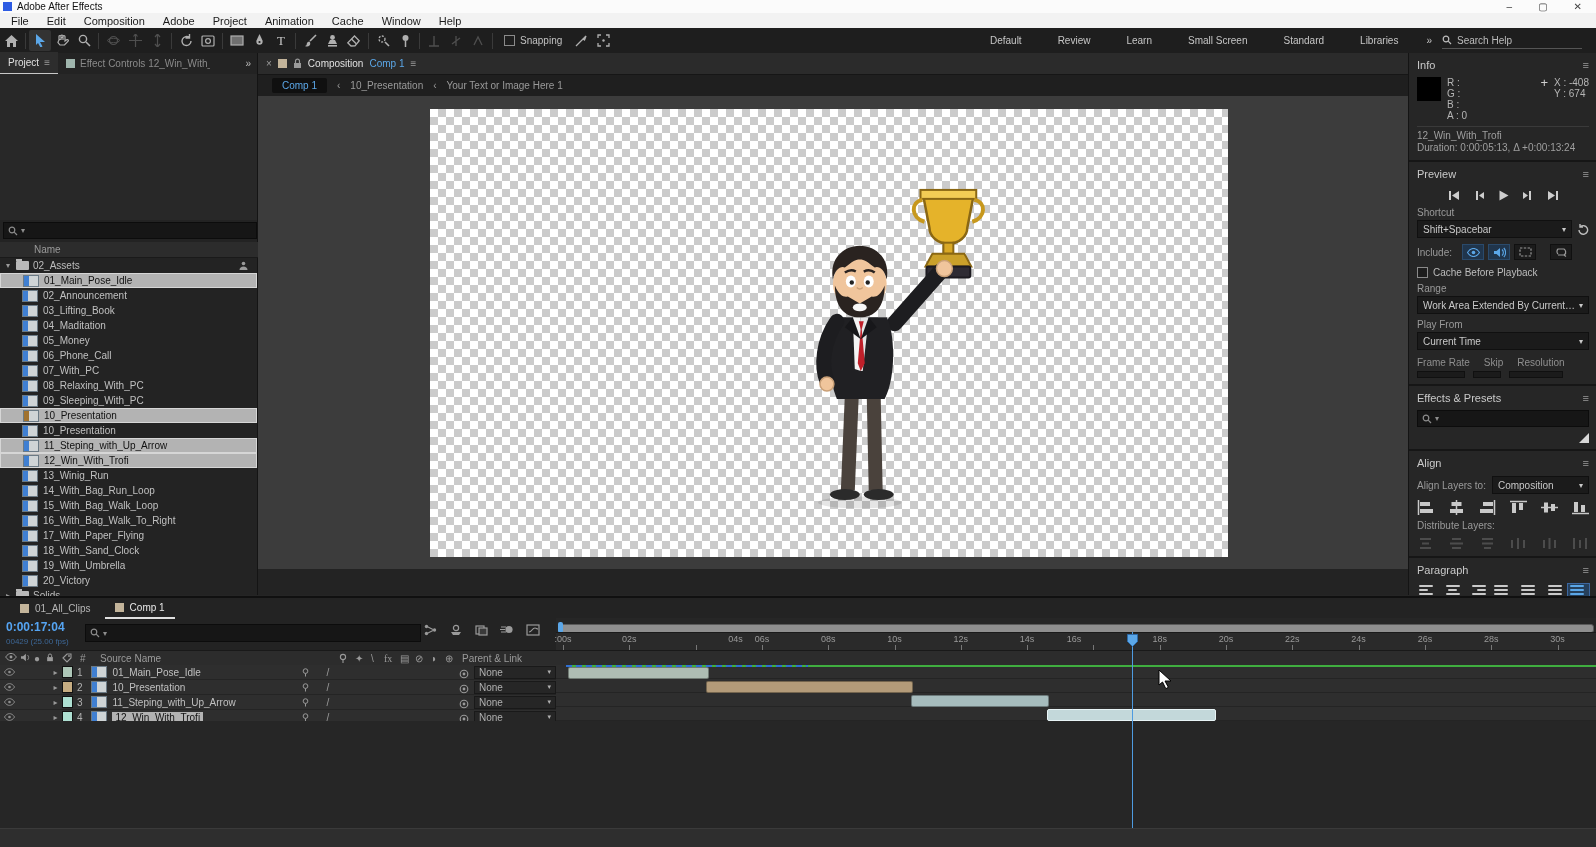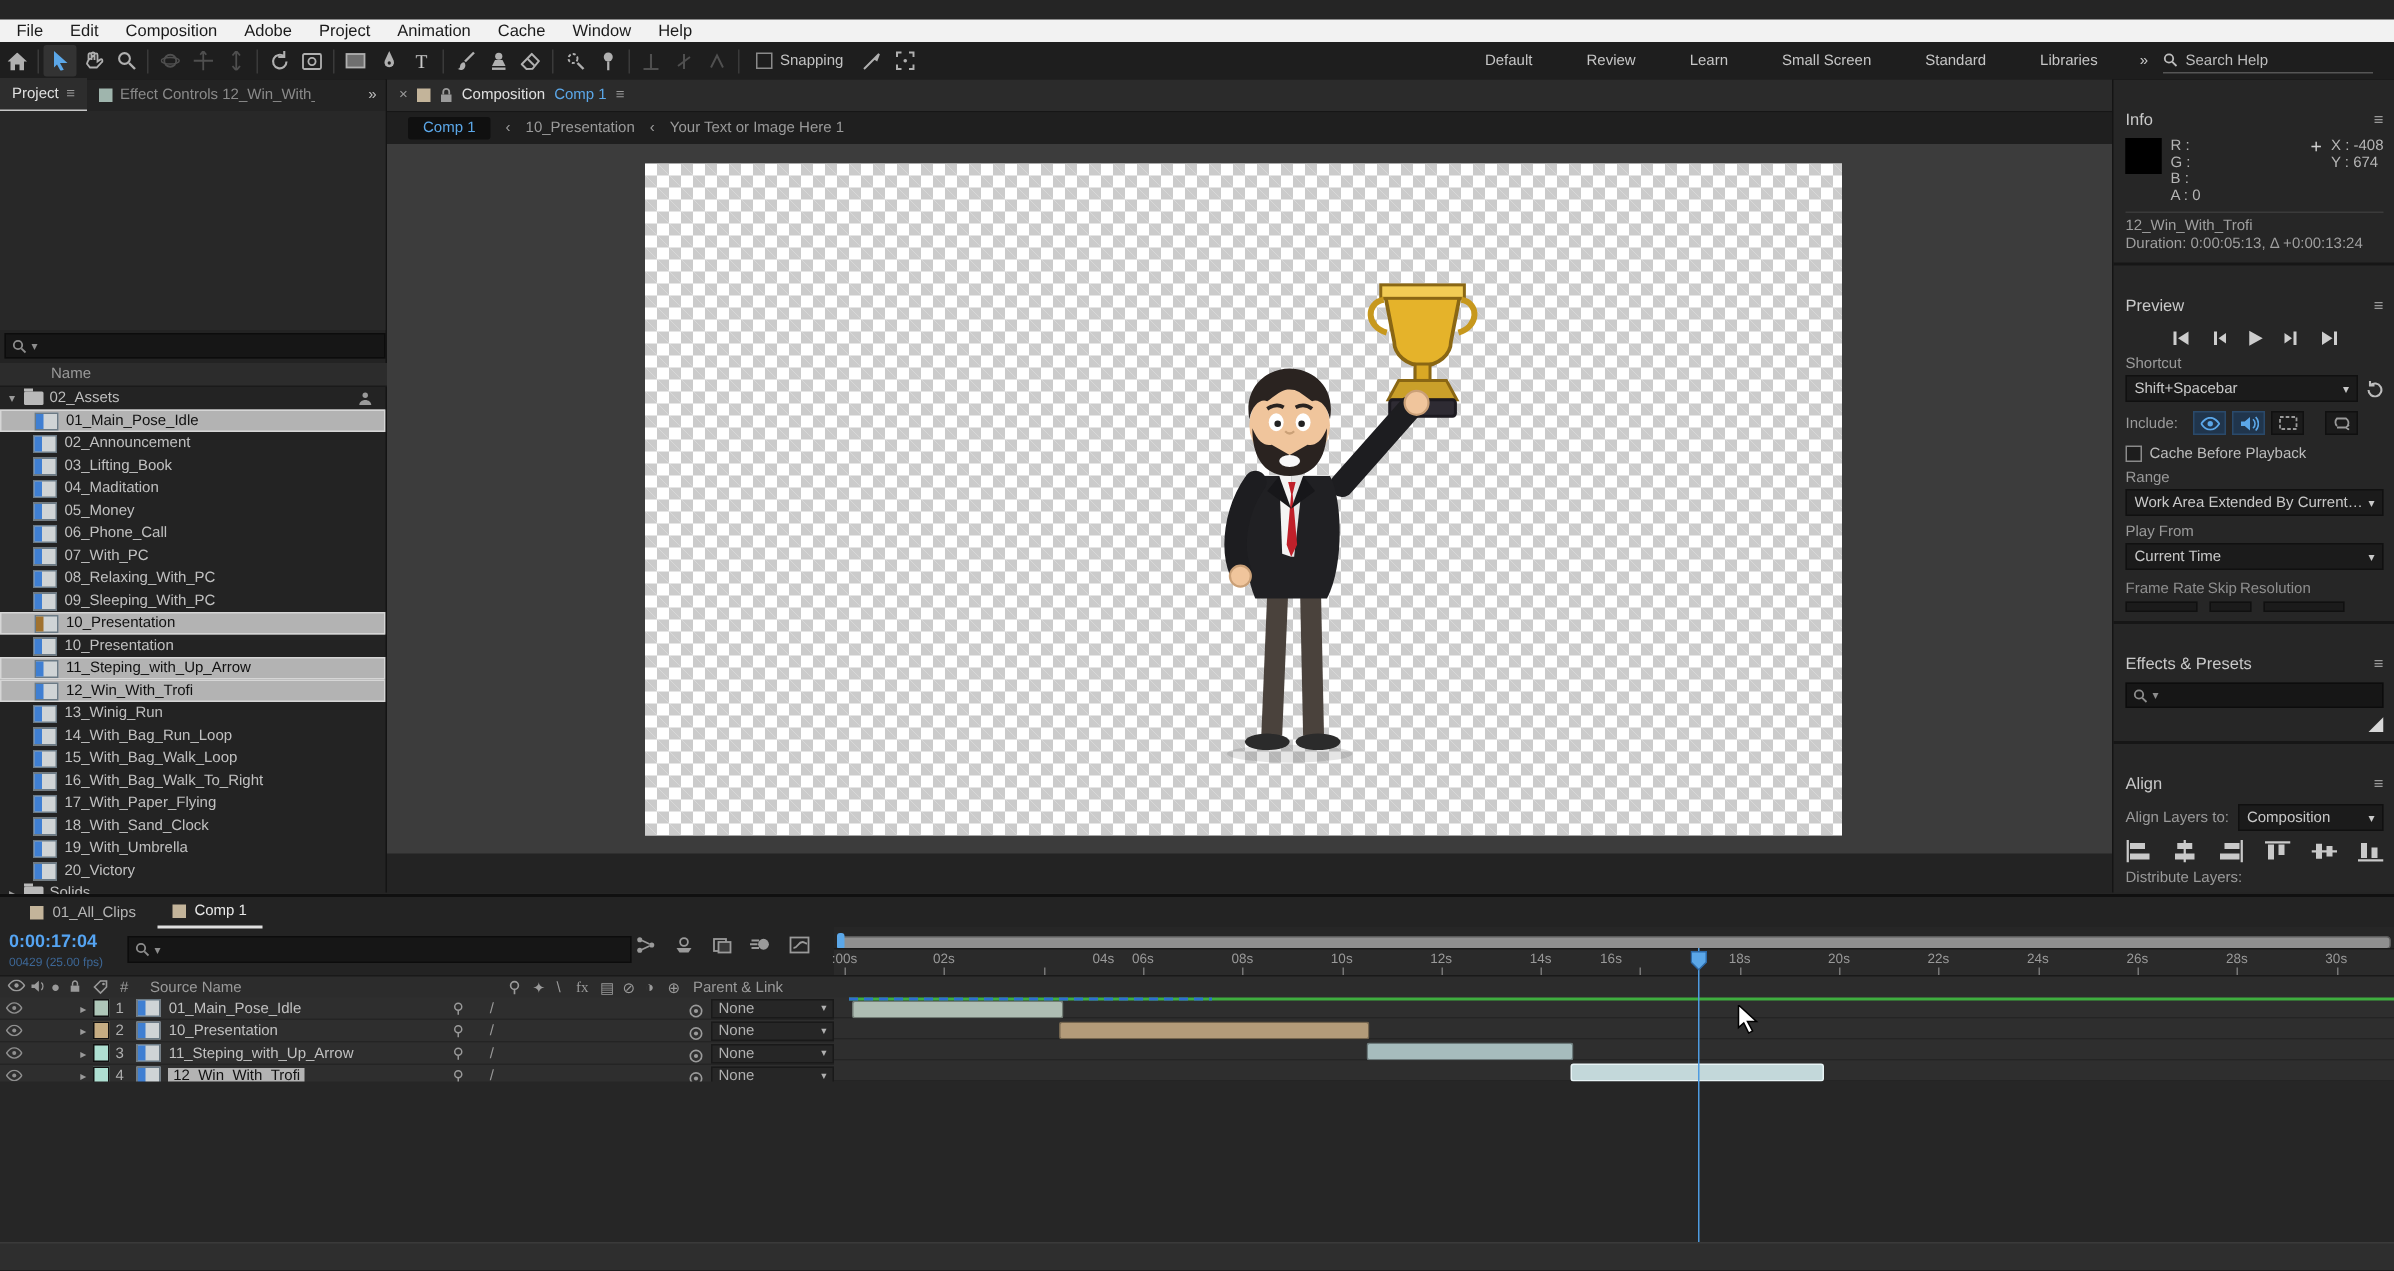--- a/index.html
+++ b/index.html
@@ -82,41 +82,41 @@
     border-top:1px solid #141414;display:flex;align-items:center;gap:8px;padding-left:10px;color:#adadad;}
   .vtb-select{height:16px;background:#1a1a1a;border:1px solid #0e0e0e;display:flex;
     align-items:center;gap:8px;padding:0 6px;color:#c3c3c3;}
   .vtb-icon{color:#8f8f8f;width:18px;display:flex;justify-content:center;}
   #exposure{color:#5ba7e8;}
   #view-timecode{background:#1a1a1a;border:1px solid #0e0e0e;padding:2px 8px;color:#c9c9c9;}
 
   
   #right-panel{left:1408px;top:53px;width:188px;height:542px;background:#262626;position:absolute;
     border-left:1px solid #141414;}
-  .rp{border-bottom:2px solid #161616;padding:4px 8px 6px 8px;margin-top:15px;}
+  .rp{border-bottom:2px solid #161616;padding:4px 8px 6px 8px;}
   .rp-header{display:flex;align-items:center;justify-content:space-between;color:#c9c9c9;
     font-size:11px;height:16px;}
   .hamburger{color:#9a9a9a;}
   #info-body{display:flex;gap:6px;margin-top:4px;}
   #info-swatch{width:22px;height:22px;background:#000;border:1px solid #000;}
   .rgba div{line-height:11px;color:#b5b5b5;}
   #info-xy{margin-left:auto;text-align:left;color:#b5b5b5;line-height:11px;display:flex;gap:6px;}
   #info-file{border-top:1px solid #3a3a3a;margin-top:5px;padding-top:3px;color:#9f9f9f;line-height:12px;}
   #transport{display:flex;justify-content:center;gap:13px;margin:8px 0 6px;}
   .tr-btn{color:#cdcdcd;}
   .rp-label{color:#9a9a9a;margin:5px 0 2px;}
   .rp-select{height:16px;background:#1b1b1b;border:1px solid #101010;display:flex;align-items:center;
     justify-content:space-between;padding:0 5px;color:#c9c9c9;}
   #include-row{display:flex;align-items:center;gap:4px;margin-top:6px;}
   .inc-btn{width:20px;height:14px;display:flex;align-items:center;justify-content:center;
     background:#1b1b1b;border:1px solid #101010;color:#9a9a9a;}
   .inc-btn.on{background:#20354c;color:#5ba7e8;border-color:#2a4a6b;}
   #cache-row{display:flex;align-items:center;gap:5px;margin-top:7px;color:#bdbdbd;}
   #cache-row .cb{width:9px;height:9px;border:1px solid #8a8a8a;background:#1d1d1d;}
-  #frs-row{display:flex;gap:2px;margin-top:7px;color:#8f8f8f;}
+  #frs-row{display:flex;gap:14px;margin-top:7px;color:#8f8f8f;}
   #eff-search{height:15px;background:#161616;border:1px solid #0c0c0c;display:flex;
     align-items:center;padding-left:4px;color:#8d8d8d;margin-top:4px;gap:3px;}
   #eff-corner{display:flex;justify-content:flex-end;color:#d8d8d8;margin-top:6px;}
   #align-to-row{display:flex;align-items:center;gap:6px;margin-top:5px;color:#9a9a9a;}
   #align-target{flex:1;}
   .icon-strip{display:flex;justify-content:space-between;margin-top:6px;}
   .icon-strip .al-btn{color:#c9c9c9;}
   .icon-strip.disabled .al-btn{color:#4c4c4c;}
   #para-strip{display:flex;gap:4px;margin-top:6px;}
   .para-btn{width:19px;height:16px;display:flex;flex-direction:column;justify-content:center;
@@ -176,20 +176,29 @@
   #tl-bottom{position:absolute;left:0;top:230px;width:1596px;height:21px;background:#2e2e2e;
     border-top:1px solid #3a3a3a;}
   #mouse-cursor{position:absolute;left:1158px;top:670px;z-index:50;}
   .dimtxt{color:#6f6f6f;}
 </style>
 </head>
 <body>
 
 <div id="stage">
 
+  <div id="titlebar" class="abs">
+    <span id="app-icon"></span>
+    <span>Adobe After Effects</span>
+    <div id="win-controls">
+      <span>–</span>
+      <span>▢</span>
+      <span>✕</span>
+    </div>
+  </div>
 
   <div id="menubar" class="abs">
 
   <span class="menu-item">File</span>
       <span class="menu-item">Edit</span>
       <span class="menu-item">Composition</span>
       <span class="menu-item">Adobe</span>
       <span class="menu-item">Project</span>
       <span class="menu-item">Animation</span>
       <span class="menu-item">Cache</span>

